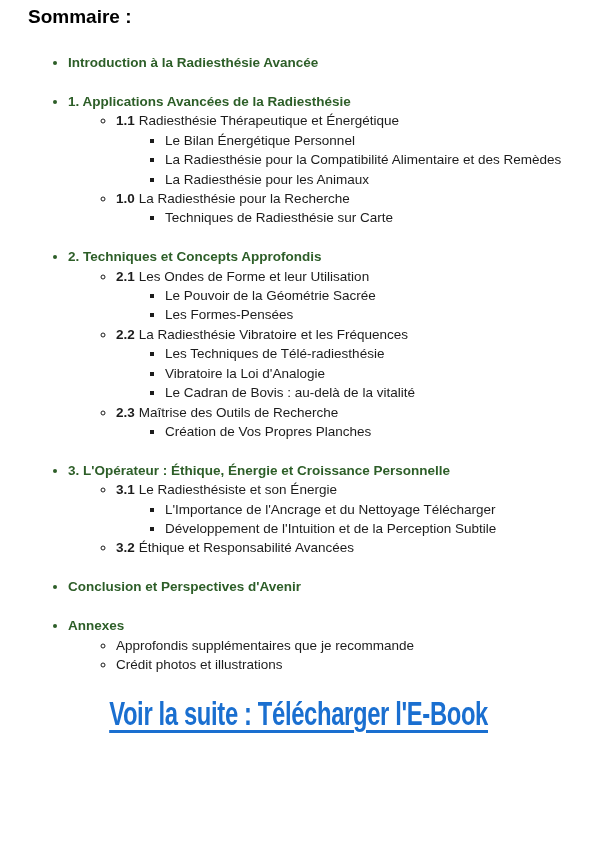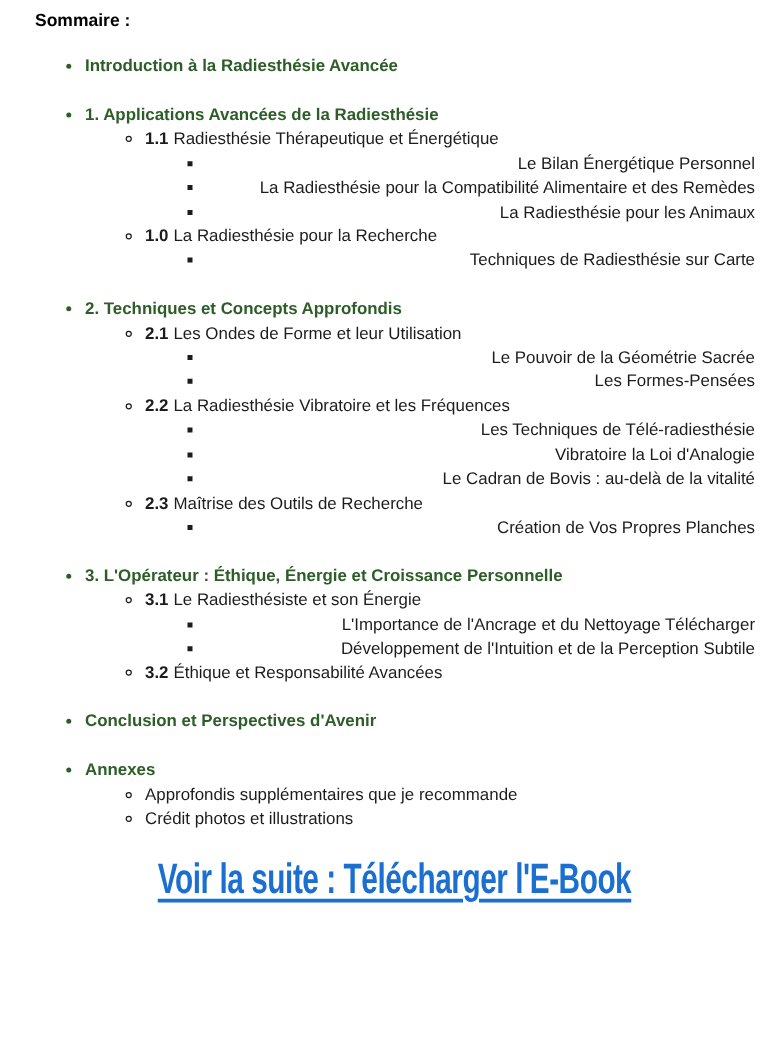--- a/index.html
+++ b/index.html
@@ -5,37 +5,37 @@
   html, body { margin: 0; padding: 0; }
   body {
     width: 614px; height: 850px;
     background: #ffffff;
     font-family: "Liberation Sans", "DejaVu Sans", sans-serif;
     color: #1c1c1c;
     overflow: hidden;
   }
   main { padding: 8px 10px 0 28px; box-sizing: border-box; }
   h2.doc-title {
-    font-size: 14px; font-weight: bold; color: #000000;
-    margin: 0 0 18px 0; line-height: 17px;
+    font-size: 19px; font-weight: bold; color: #000000;
+    margin: 0 0 28px 0; line-height: 17px;
   }
   ul { margin: 0; }
   ul.l1 {
     padding-left: 40px; list-style: disc;
     font-size: 13.5px; line-height: 19.4px;
   }
   ul.l1 > li { margin: 0 0 19.5px 0; color: #2d5e28; }
   .t1 { color: #2d5e28; font-weight: bold; }
   ul.l2 { padding-left: 48px; list-style: circle; color: #1c1c1c; }
   ul.l2 > li { margin: 0; }
   .num { font-weight: bold; margin-right: 4px; }
   .num:empty { margin-right: 0; }
   ul.l3 { padding-left: 49px; list-style: square; }
-  ul.l3 > li { margin: 0; text-align: right; }
-  .cta { text-align: center; margin-top: 6px; }
+  ul.l3 > li { margin: 0; }
+  .cta { margin-top: 6px; }
   .cta a {
     display: inline-block;
     font-size: 34px; font-weight: bold;
     letter-spacing: -0.5px; white-space: nowrap;
     color: #1a6fd0;
     transform: scaleX(0.70); transform-origin: 50% 50%;
     text-decoration: underline;
     text-decoration-thickness: 3px;
     text-underline-offset: 5px;
     cursor: pointer;

